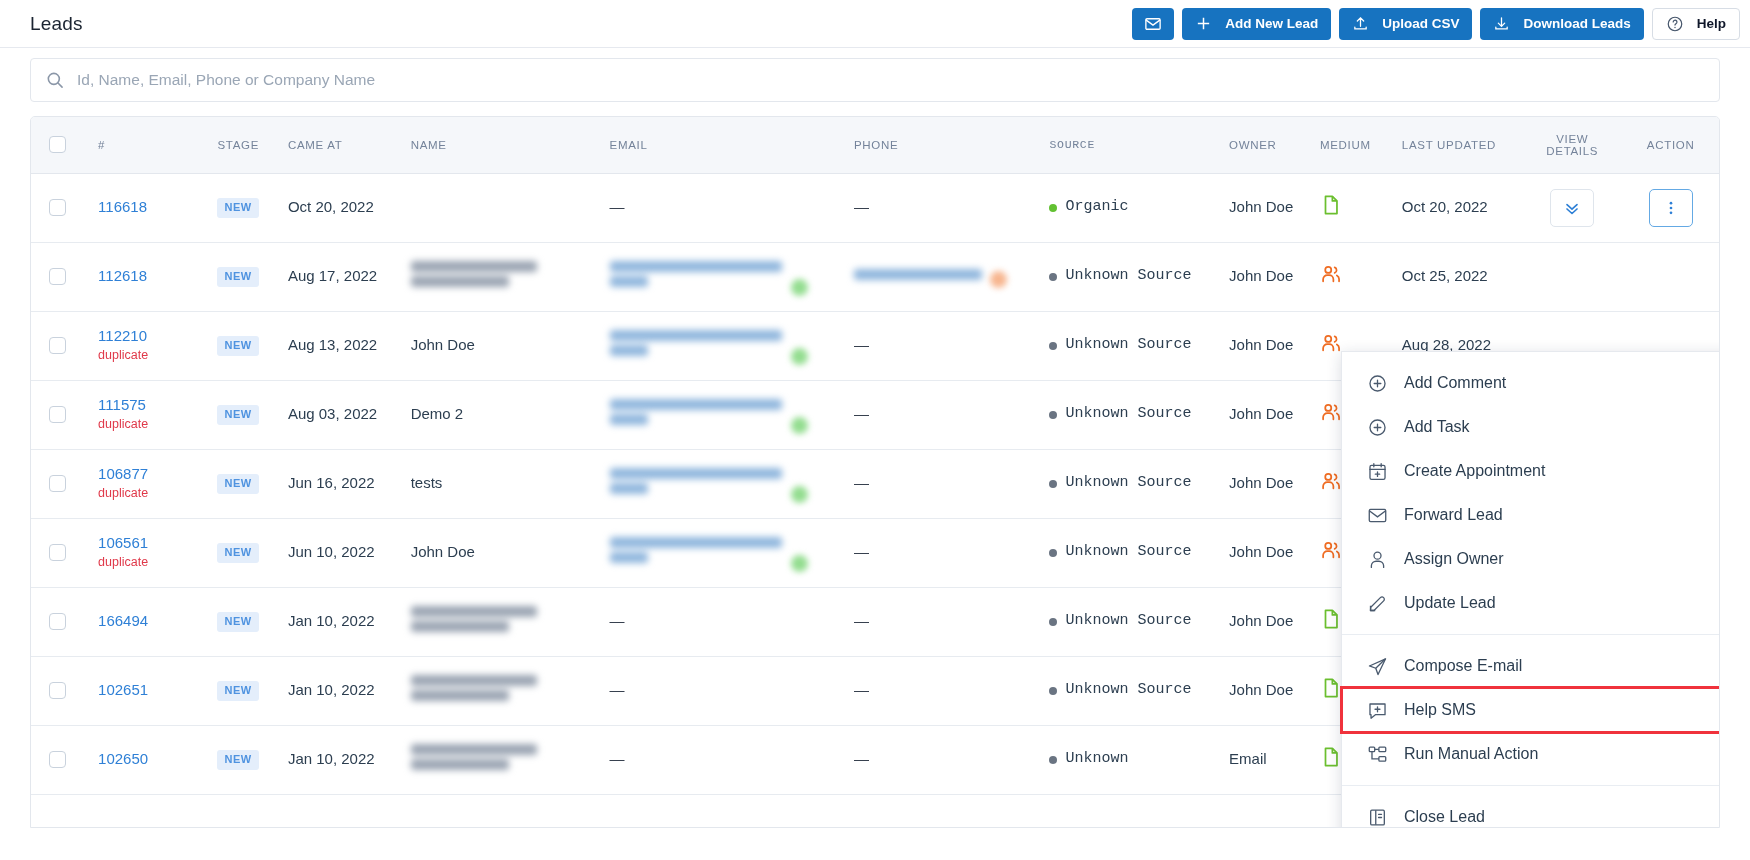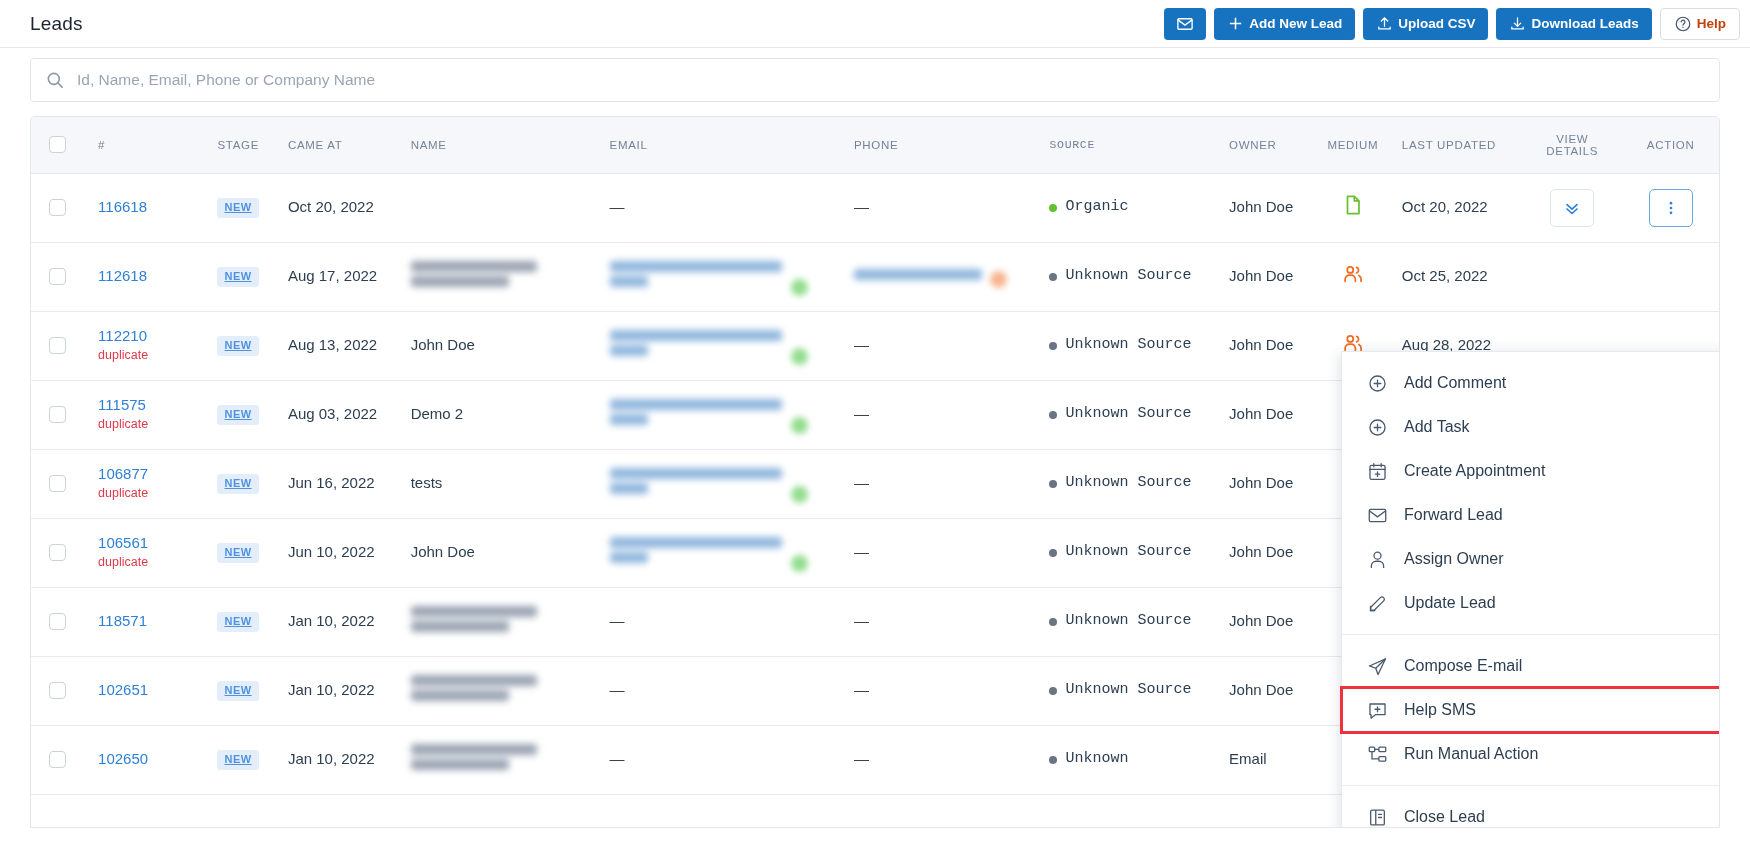--- a/index.html
+++ b/index.html
@@ -21,26 +21,26 @@
   .page-title {
     font-size: 19px; color: #1b2431; font-weight: 400;
     letter-spacing: .2px;
   }
   .topbar-actions { margin-left: auto; display: flex; align-items: center; gap: 8px; }
   .btn {
     height: 32px; border-radius: 4px; border: none;
     background: #1773c0; color: #fff;
     font-family: "Liberation Sans", sans-serif;
     font-size: 13.5px; font-weight: 700;
-    display: inline-flex; align-items: center; gap: 5px;
+    display: inline-flex; align-items: center; gap: 13px;
     padding: 0 13px; cursor: pointer; white-space: nowrap;
   }
   .btn.icon-only { width: 42px; padding: 0; justify-content: center; }
   .btn.ghost {
-    background: #fff; color: #c2410c; border: 1px solid #d7dde5; font-weight: 700;
+    background: #fff; color: #0f172a; border: 1px solid #d7dde5; font-weight: 700;
   }
   .btn svg { display: block; }
 
   
   .searchwrap { padding: 10px 30px 0 30px; }
   .searchbox {
     height: 44px; border: 1px solid #e3e7ed; border-radius: 4px;
     display: flex; align-items: center; padding: 0 14px; background: #fff;
   }
   .searchbox .sicon { margin-right: 12px; display: flex; }
@@ -78,35 +78,35 @@
   }
   .c-chk   { width: 52px; padding-left: 18px !important; }
   .c-id    { width: 105px; }
   .c-stage { width: 62px; }
   .c-came  { width: 108px; }
   .c-name  { width: 175px; }
   .c-email { width: 215px; margin-left: 32px; }
   .c-phone { width: 172px; }
   .c-source{ width: 158px; font-family: Liberation Mono, monospace; }
   .c-owner { width: 80px; }
-  .c-medium{ width: 72px; text-align: center; }
+  .c-medium{ width: 72px; text-align: left; }
   .c-updated{ width: 113px; }
   .c-view  { width: 88px; text-align: center; }
   .c-action{ width: 85px; text-align: center; }
 
   .chk {
     width: 17px; height: 17px; border: 1px solid #c9d2dd;
     border-radius: 4px; background: #fff; display: block; cursor: pointer;
   }
   .lead-id { color: #2f80d6; font-size: 15px; cursor: pointer; }
   .dup { color: #e0394a; font-size: 12.5px; margin-top: 2px; }
   .badge-new {
     display: inline-block; background: #e4eefb; color: #4f93e0;
     font-size: 11px; font-weight: 700; letter-spacing: .5px;
-    padding: 3px 7px; border-radius: 3px; text-decoration: underline;
+    padding: 3px 7px; border-radius: 3px;
   }
   .dash { color: #37414f; }
   .src { display: flex; align-items: flex-start; gap: 8px; }
   .dot { width: 8px; height: 8px; border-radius: 50%; margin-top: 6px; flex: 0 0 8px; }
 
   
   .redact { display: inline-block; border-radius: 3px; filter: blur(3.6px); }
   .rl { display: block; height: 11px; border-radius: 3px; background: #b9c2cf; margin: 4px 0; }
   .rl.blue { background: #8fb6dd; }
   .rl.dark { background: #9aa4b2; }
@@ -437,21 +437,21 @@
     <td class="c-view">
       </td>
     <td class="c-action">
       </td>
         </tr>
         <tr>
     <td class="c-chk">
       <span class="chk"></span>
           </td>
     <td class="c-id">
-      <span class="lead-id">118571</span>
+      <span class="lead-id">166494</span>
       </td>
     <td class="c-stage">
       <span class="badge-new">NEW</span></td>
     <td class="c-came">Jan 10, 2022</td>
     <td class="c-name"><span class="redact" style="width:130px"><span class="rl dark" style="width:126px"></span><span class="rl dark" style="width:98px"></span></span></td>
     <td class="c-email"><span class="dash">—</span></td>
     <td class="c-phone"><span class="dash">—</span></td>
     <td class="c-source">
       <span class="src">
               <span class="dot" style="background:#6a7482"></span>

